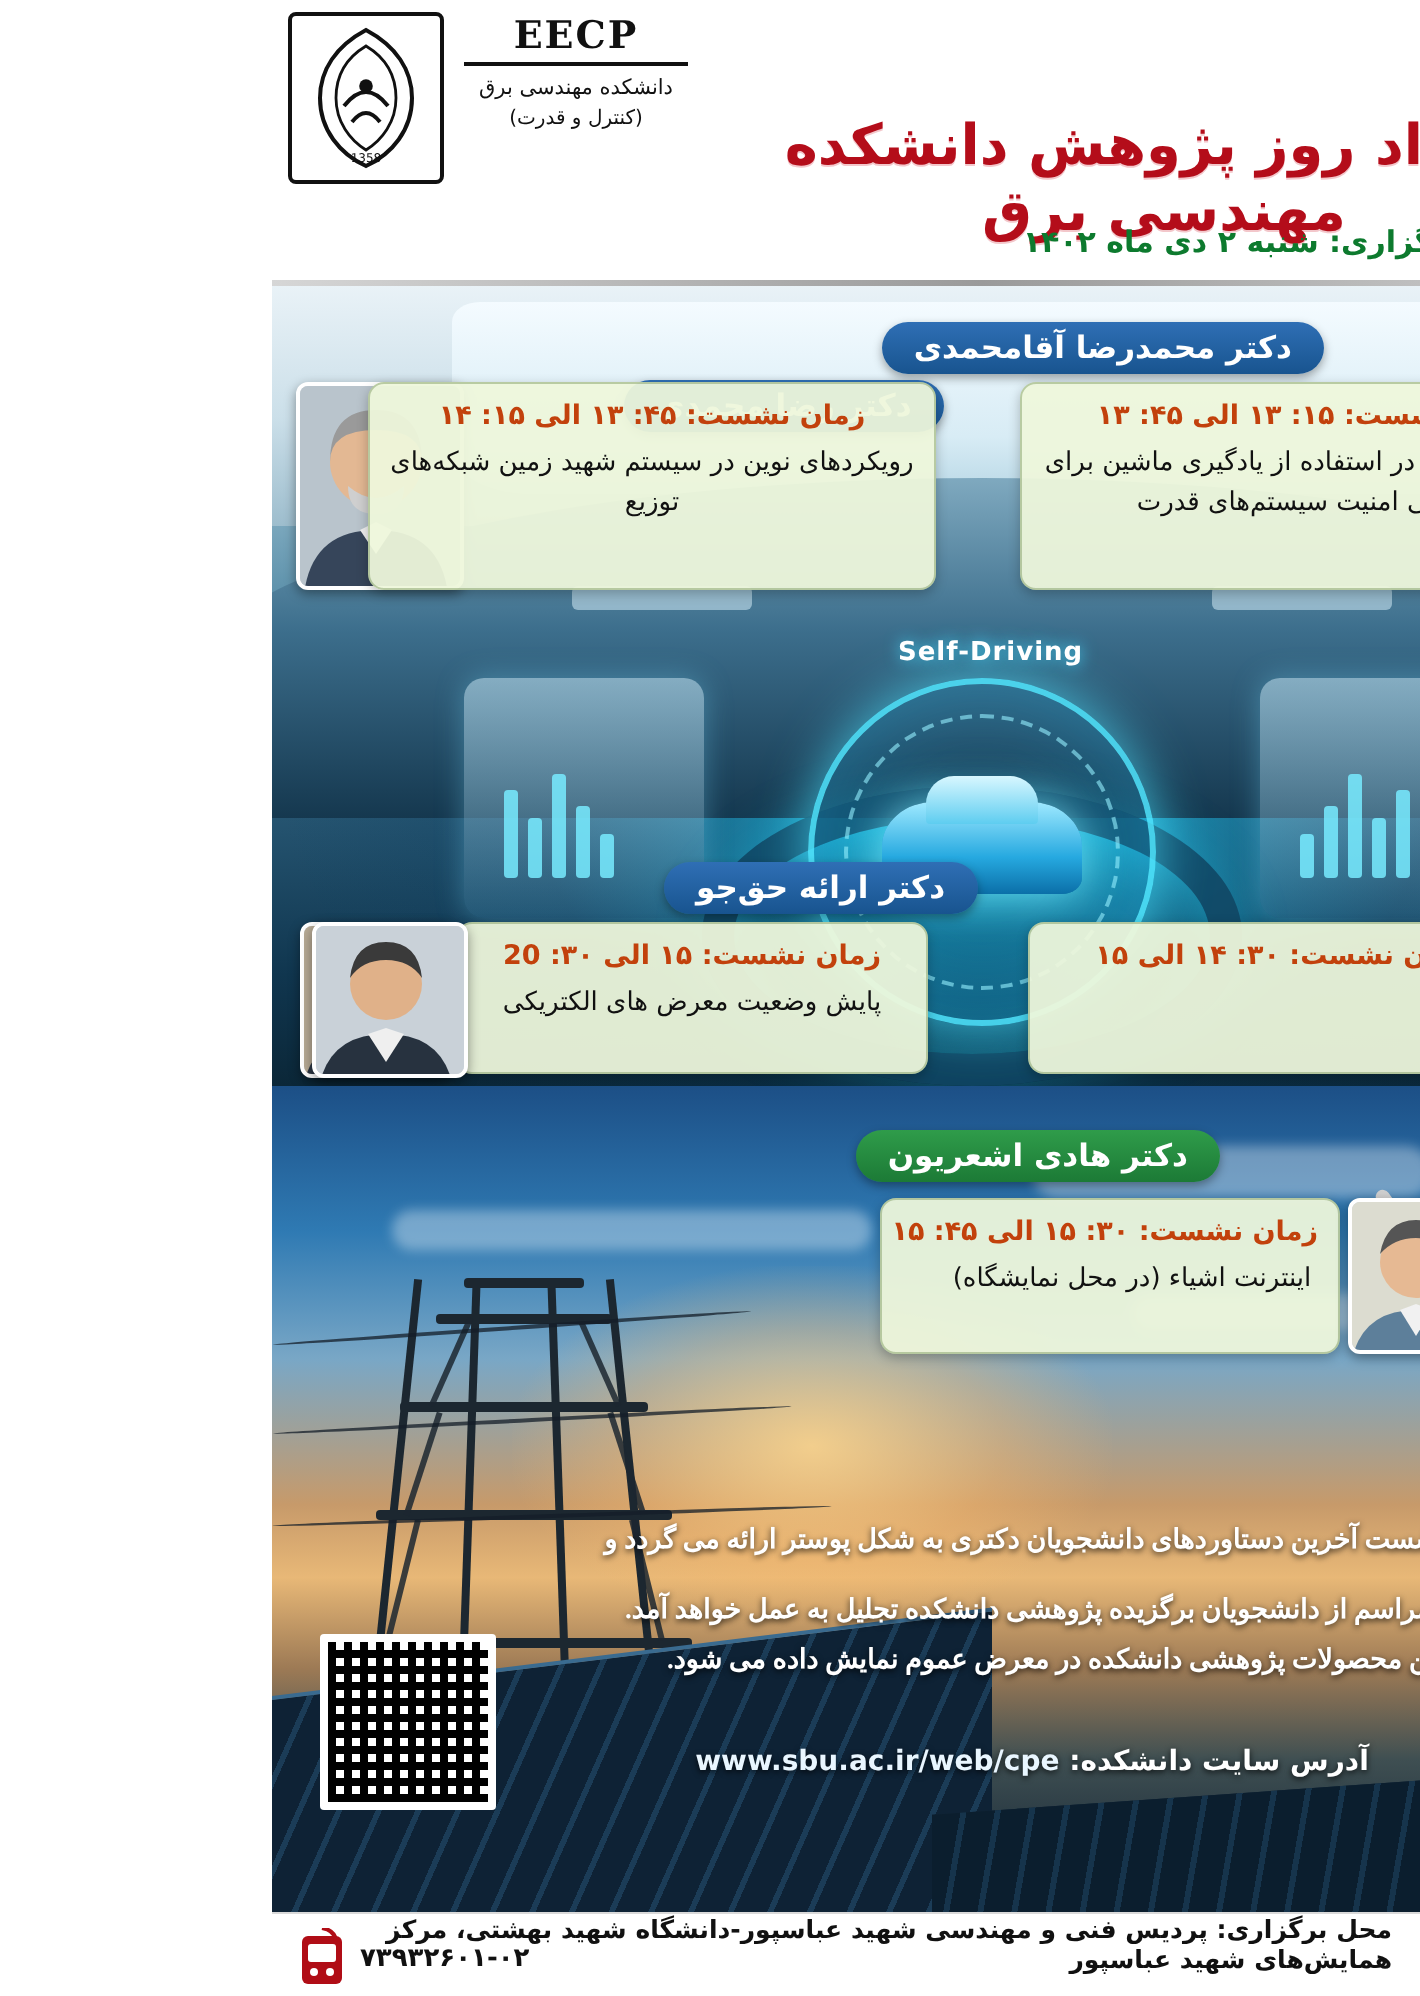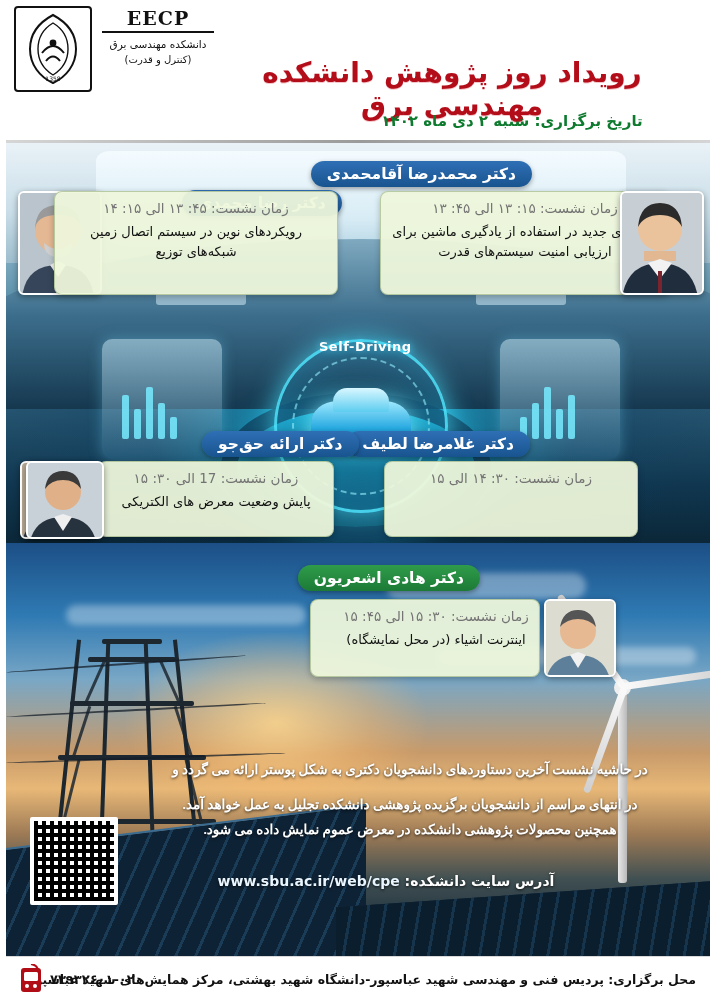--- a/index.html
+++ b/index.html
@@ -4,21 +4,21 @@
 <style>
   * { box-sizing: border-box; margin: 0; padding: 0; }
   html, body {
     width: 710px; height: 998px;
     font-family: "DejaVu Sans", "Liberation Sans", sans-serif;
     background: #ffffff;
     overflow: hidden;
   }
   .poster {
     position: relative;
-    width: 704px; height: 998px;
+    width: 574px; height: 998px;
     background: #ffffff;
     overflow: hidden;
   }
 
   
   .header {
     position: absolute; top: 0; left: 0; width: 710px; height: 152px;
     background: #ffffff;
   }
   .logo-sbu {
@@ -115,21 +115,20 @@
   .hud-car:before {
     content:""; position:absolute; top:-13px; left:22px; width:56px; height:24px;
     background: linear-gradient(180deg,#d8f7ff,#5ecdf0);
     border-radius: 14px 14px 2px 2px;
   }
   .selfdrive-label {
     position: absolute; top: 176px; left: 313px;
     color: #ffffff; font-size: 13px; font-weight: 700; letter-spacing: 0.5px;
     text-shadow: 0 0 8px rgba(70,220,255,0.9);
     direction: ltr;
-    margin-top: 20px;
   }
   .vent {
     position: absolute; background: rgba(210,235,245,0.55);
     border-radius: 3px;
   }
   .panel-left {
     position: absolute; top: 196px; left: 96px; width: 120px; height: 120px;
     background: linear-gradient(180deg, rgba(200,235,250,0.55), rgba(60,130,165,0.35));
     border-radius: 10px;
     box-shadow: 0 0 14px rgba(120,220,255,0.35);
@@ -224,21 +223,21 @@
   .info-card {
     position: absolute;
     background: rgba(238,246,219,0.94);
     border: 1px solid rgba(120,150,90,0.45);
     border-radius: 8px;
     direction: rtl; text-align: center;
     padding: 8px 10px 10px 10px;
     box-shadow: 0 2px 6px rgba(0,0,0,0.25);
   }
   .info-card .time {
-    font-size: 13.5px; font-weight: 400; color: #737373; margin-bottom: 6px;
+    font-size: 13.5px; font-weight: 700; color: #c2410c; margin-bottom: 6px;
     white-space: nowrap;
   }
   .info-card .topic {
     font-size: 13px; color: #111; line-height: 20px;
   }
   .portrait {
     position: absolute;
     border-radius: 6px; overflow: hidden;
     border: 2px solid #ffffff;
     box-shadow: 0 2px 6px rgba(0,0,0,0.4);
@@ -359,51 +358,50 @@
         <path d="M19 38 q0 -26 23 -26 q23 0 23 26 q0 -16 -23 -16 q-23 0 -23 16 Z" fill="#9a9a9a"></path>
         <path d="M28 50 q14 12 28 0 q0 14 -14 14 q-14 0 -14 -14 Z" fill="#cfcfcf"></path>
         <path d="M6 104 q4 -32 36 -32 q32 0 36 32 Z" fill="#36455a"></path>
         <path d="M34 72 l8 12 l8 -12 l-8 -4 Z" fill="#f0f0f0"></path>
       </svg>
     </div>
 
     <div class="name-tag" style="top:18px; left:176px;margin-top:29px;">دکتر رضا محمدی</div>
     <div class="info-card" style="top:48px; left:48px; width:284px; height:104px;">
       <div class="time">زمان نشست: ۴۵: ۱۳ الی ۱۵: ۱۴</div>
-      <div class="topic">رویکردهای نوین در سیستم اتصال زمین شبکه‌های توزیع</div>
+      <div class="topic">رویکردهای نوین در سیستم شهید زمین شبکه‌های توزیع</div>
     </div>
     <div class="portrait" style="top:48px; right:12px; width:84px; height:104px;">
       <svg width="84" height="104" viewBox="0 0 84 104" aria-hidden="true">
         <rect width="84" height="104" fill="#c7ced4"></rect>
         <circle cx="42" cy="36" r="22" fill="#eac39d"></circle>
         <path d="M20 34 q2 -24 22 -24 q20 0 22 24 q-6 -12 -22 -12 q-16 0 -22 12 Z" fill="#2b2b2b"></path>
         <rect x="26" y="58" width="32" height="10" fill="#e2b893"></rect>
         <path d="M4 104 q6 -34 38 -34 q32 0 38 34 Z" fill="#1f2d3d"></path>
         <path d="M30 70 l12 16 l12 -16 l-12 -4 Z" fill="#f2f2f2"></path>
         <rect x="40" y="78" width="4" height="22" fill="#7a2430"></rect>
       </svg>
     </div>
 
-    <div class="name-tag" style="top:288px; right:186px;">دکتر غلامرضا لطیف</div>
     <div class="info-card" style="top:318px; right:78px; width:254px; height:76px;">
       <div class="time">زمان نشست: ۳۰: ۱۴ الی ۱۵</div>
     </div>
     <div class="portrait" style="top:318px; left:14px; width:76px; height:78px;">
       <svg width="76" height="78" viewBox="0 0 76 78" aria-hidden="true">
         <rect width="76" height="78" fill="#b7aa95"></rect>
         <circle cx="38" cy="30" r="19" fill="#d9a87f"></circle>
         <path d="M19 28 q2 -20 19 -20 q17 0 19 20 q-6 -10 -19 -10 q-13 0 -19 10 Z" fill="#4a4a4a"></path>
         <path d="M26 40 q12 12 24 0 q-2 14 -12 14 q-10 0 -12 -14 Z" fill="#6d6d6d"></path>
         <path d="M4 78 q6 -24 34 -24 q28 0 34 24 Z" fill="#2b3644"></path>
       </svg>
     </div>
 
     <div class="name-tag" style="top:288px; left:196px;">دکتر ارائه حق‌جو</div>
     <div class="info-card" style="top:318px; left:92px; width:236px; height:76px;">
-      <div class="time">زمان نشست: 17 الی ۳۰: ۱۵</div>
+      <div class="time">زمان نشست: ۱۵ الی ۳۰: 20</div>
       <div class="topic">پایش وضعیت معرض های الکتریکی</div>
     </div>
 
     <div class="portrait" style="top:318px; right:612px; width:78px; height:78px;">
       <svg width="78" height="78" viewBox="0 0 78 78" aria-hidden="true">
         <rect width="78" height="78" fill="#c9d1d8"></rect>
         <circle cx="39" cy="29" r="18" fill="#e0b189"></circle>
         <path d="M21 26 q2 -18 18 -18 q16 0 18 18 q-6 -9 -18 -9 q-12 0 -18 9 Z" fill="#3a3a3a"></path>
         <path d="M6 78 q6 -24 33 -24 q27 0 33 24 Z" fill="#27323f"></path>
         <path d="M30 54 l9 14 l9 -14 l-9 -3 Z" fill="#efefef"></path>

